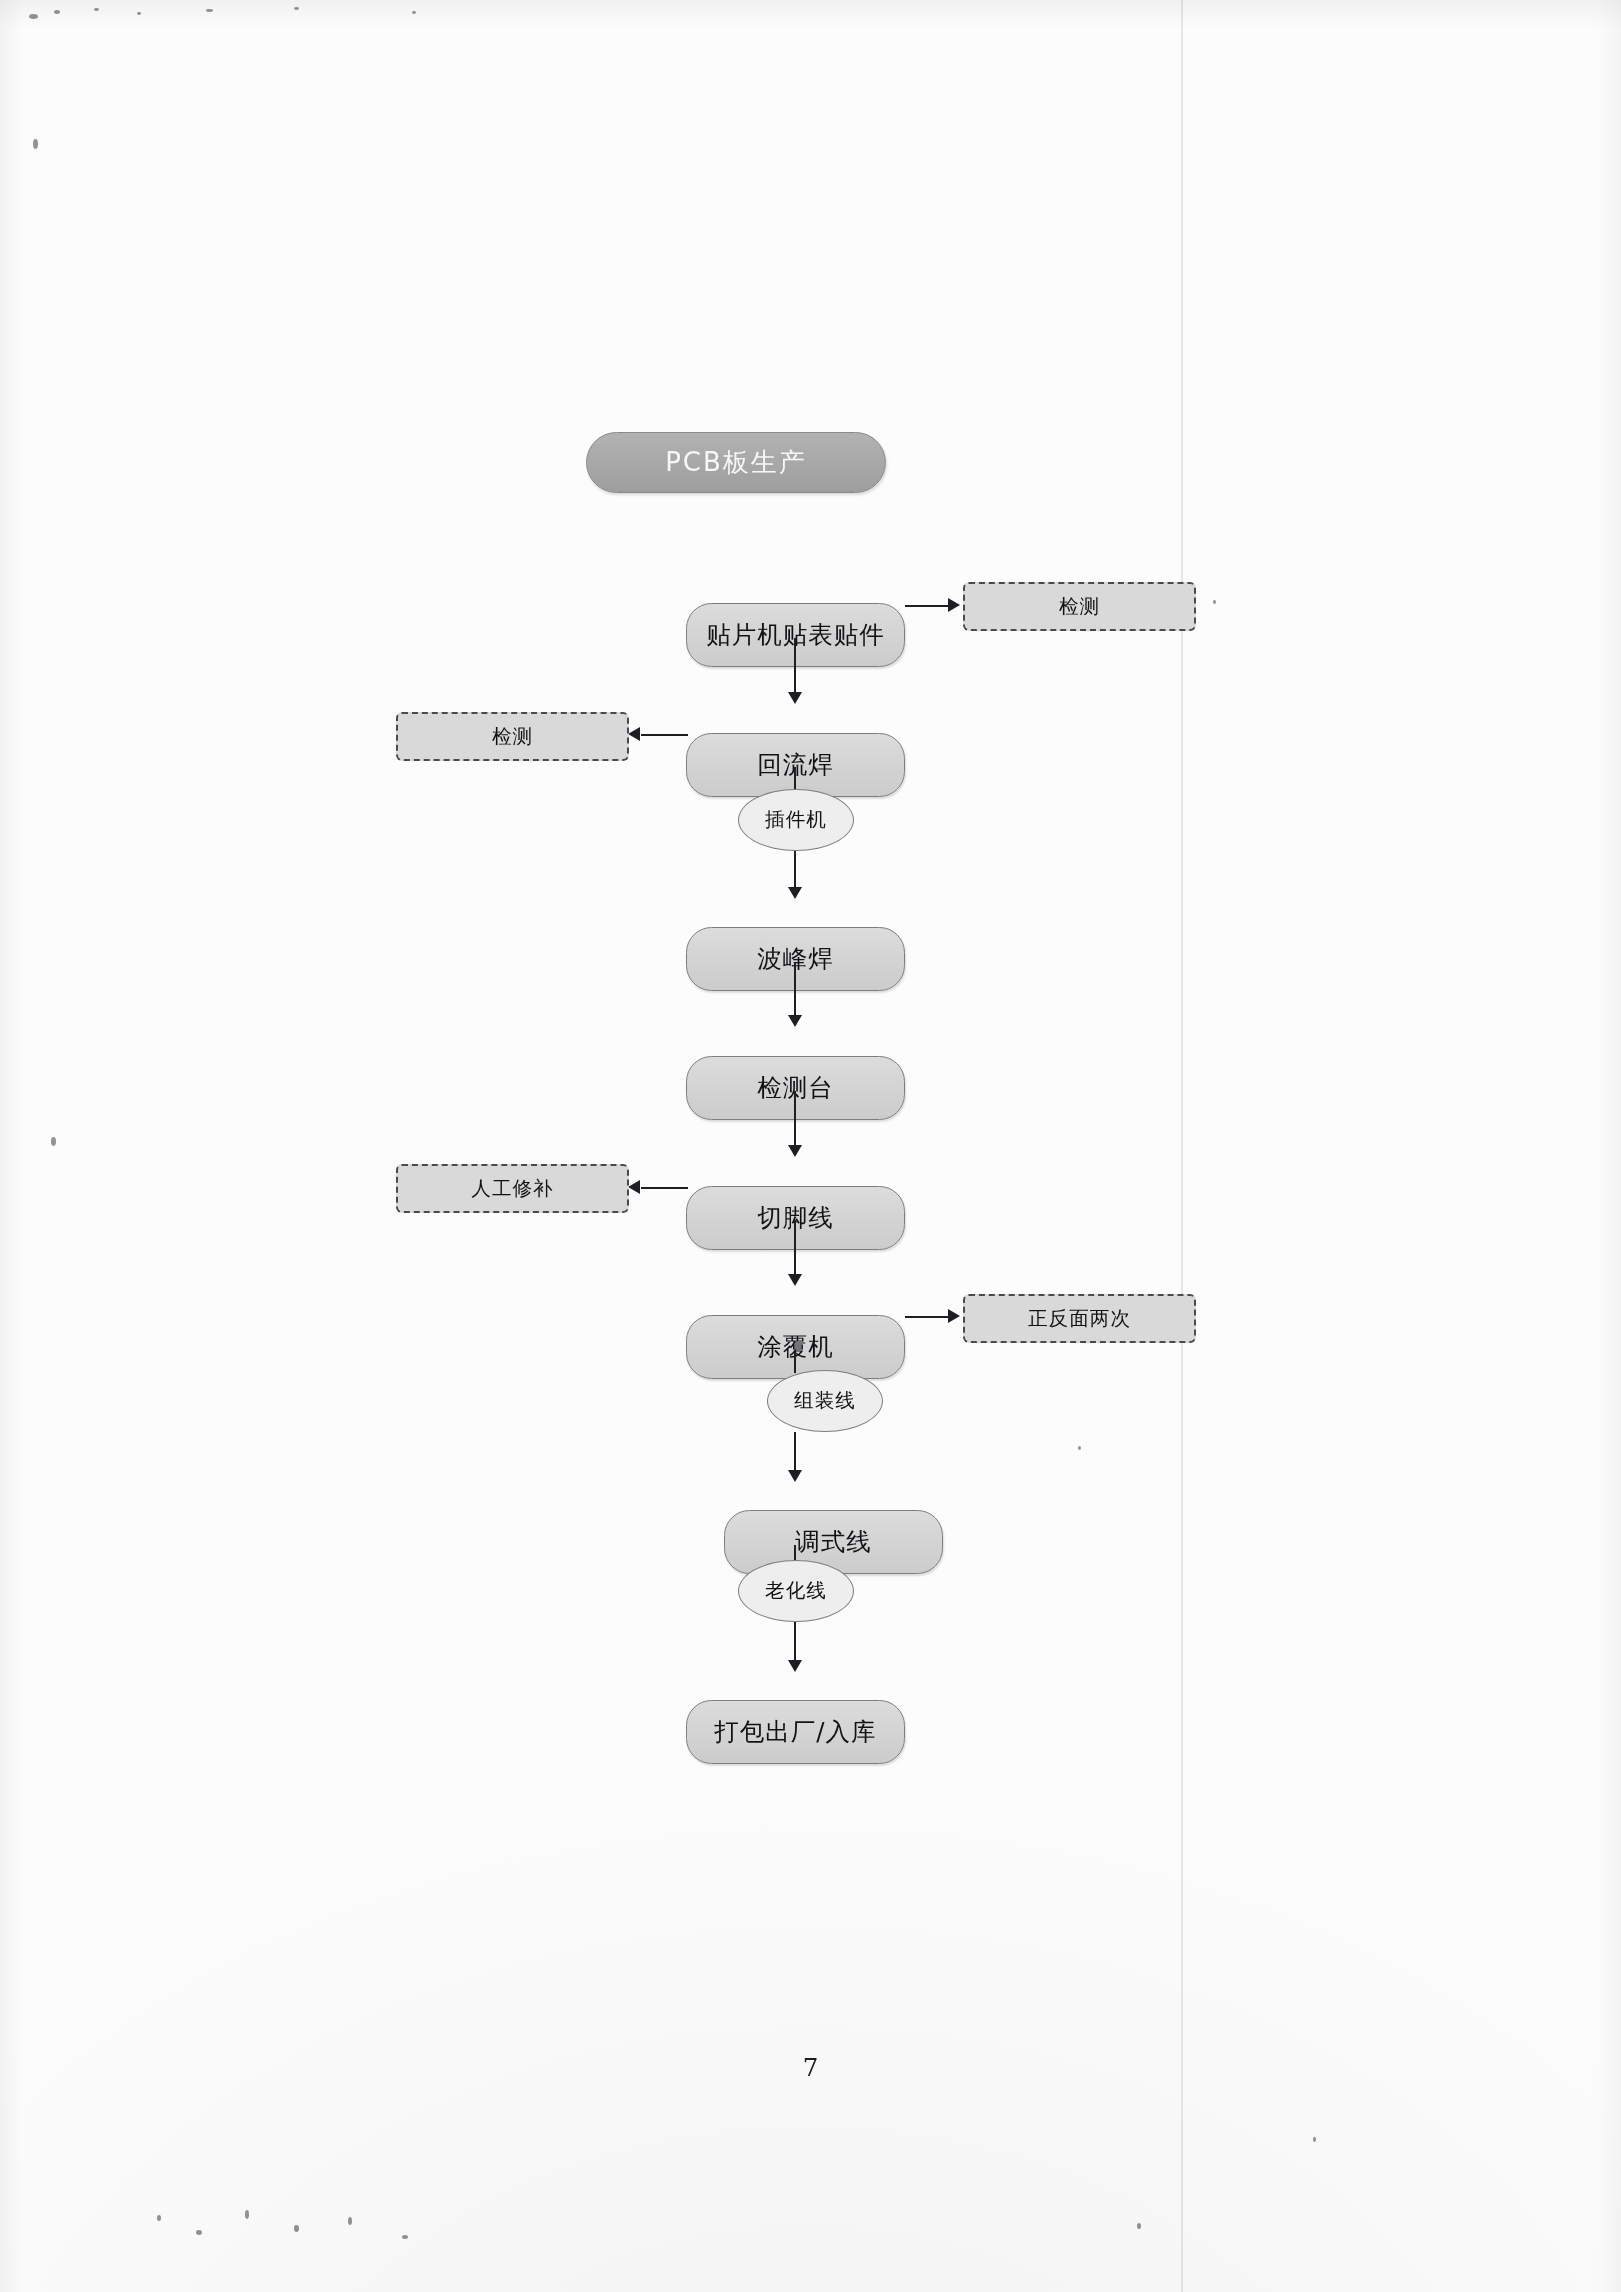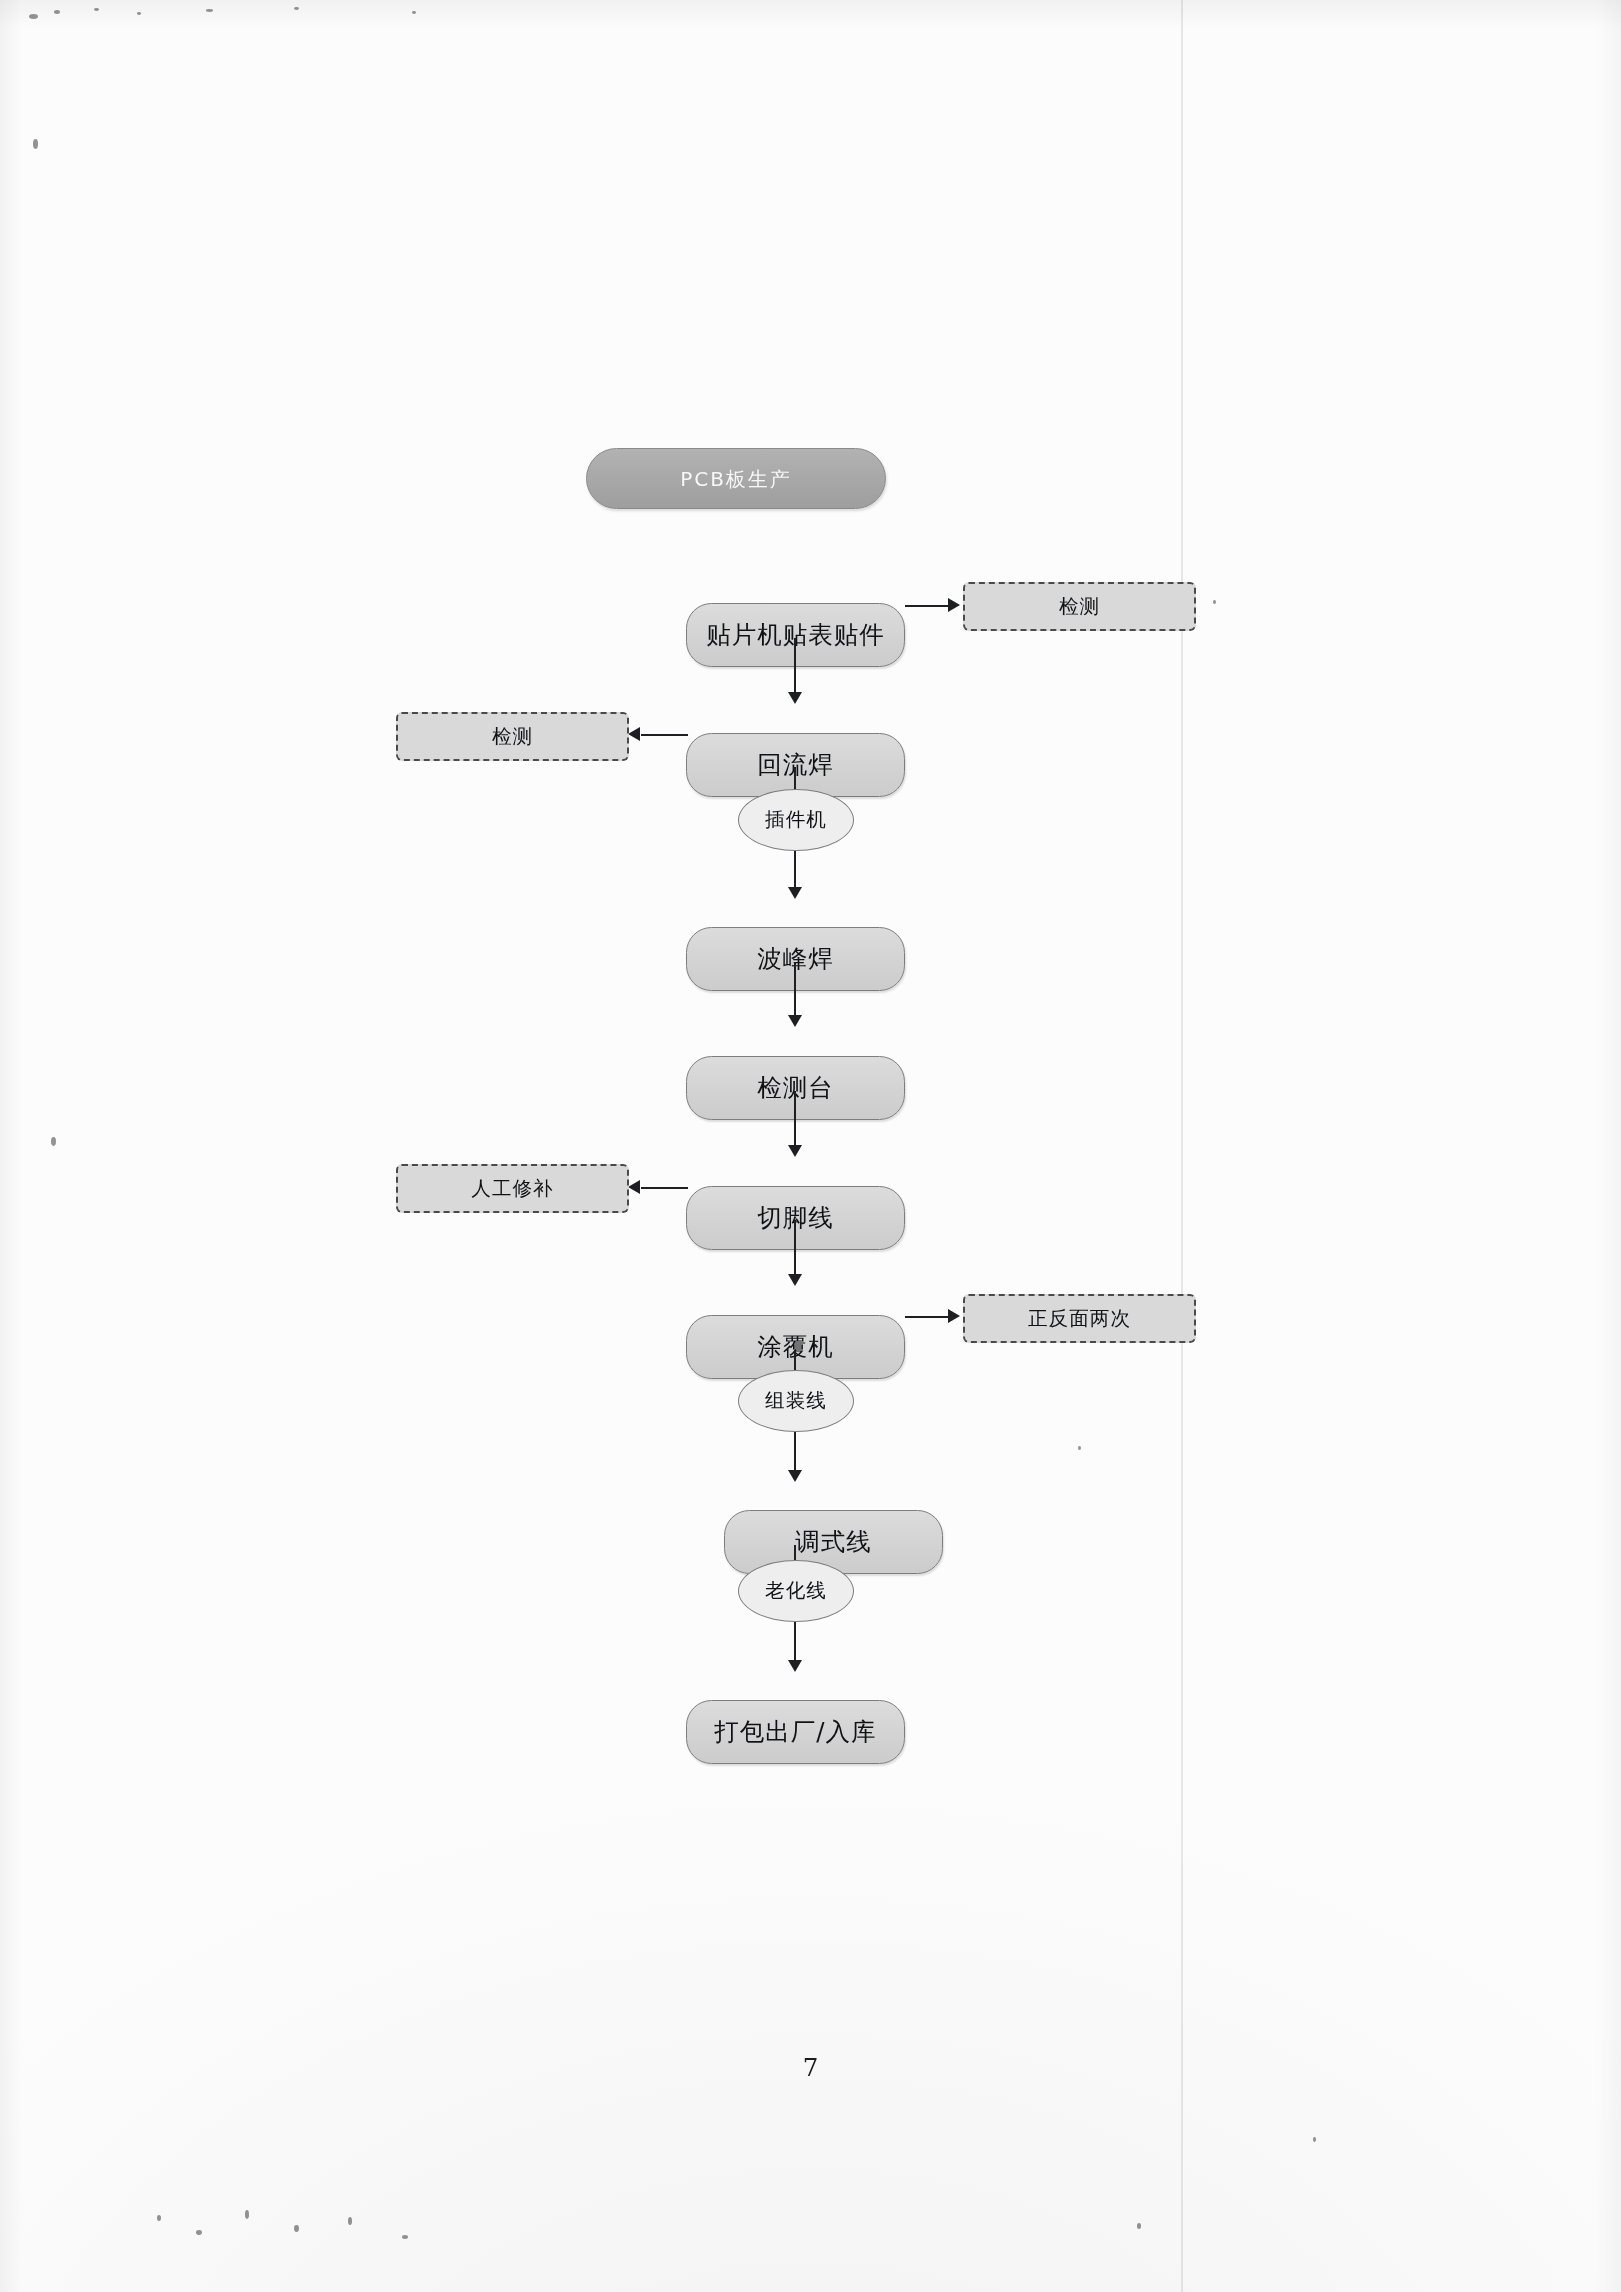--- a/index.html
+++ b/index.html
@@ -93,24 +93,23 @@
     box-shadow: 1px 2px 2px rgba(0,0,0,0.13);
     margin-top: 29px;
   }
 
   
   .node.banner {
     background: linear-gradient(180deg, #b2b2b2 0%, #a7a7a7 55%, #9e9e9e 100%);
     border: 1.4px solid #8a8a8a;
     border-radius: 41px;
     color: #f7f7f7;
-    font-size: 20px;
+    font-size: 26px;
     letter-spacing: 2px;
     box-shadow: 1px 2px 2.9px rgba(0,0,0,0.14);
-    margin-top: 16px;
   }
 
   
   .node.annotation {
     background: #d9d9d9;
     border: 2px dashed #4a4a4a;
     border-radius: 6px;
     font-size: 19.6px;
   }
 
@@ -226,21 +225,21 @@
 
     <div class="node process" style="left:686px; top:1286px; width:219px; height:64px;">涂覆机</div>
 
     <div class="conn h" style="left:905px; top:1316px; width:45px;"></div>
     <div class="arrow right" style="left:948px; top:1309px;"></div>
 
     <div class="node annotation" style="left:963px; top:1294px; width:233px; height:49px;">正反面两次</div>
 
     <div class="conn v" style="left:794px; top:1350px; height:22.5px;"></div>
 
-    <div class="node ellipse" style="left:738px; top:1370px; width:116px; height:62px;">组装线</div>
+    <div class="node ellipse" style="left:767px; top:1370px; width:116px; height:62px;">组装线</div>
     <div class="conn v" style="left:794px; top:1432px; height:44px;"></div>
     <div class="arrow down" style="left:788px; top:1470px;"></div>
 
     <div class="node process" style="left:724px; top:1481px; width:219px; height:64px;">调式线</div>
     <div class="conn v" style="left:794px; top:1545px; height:17.6px;"></div>
 
     <div class="node ellipse" style="left:738px; top:1560px; width:116px; height:62px;">老化线</div>
     <div class="conn v" style="left:794px; top:1622px; height:44px;"></div>
     <div class="arrow down" style="left:788px; top:1660px;"></div>
 

